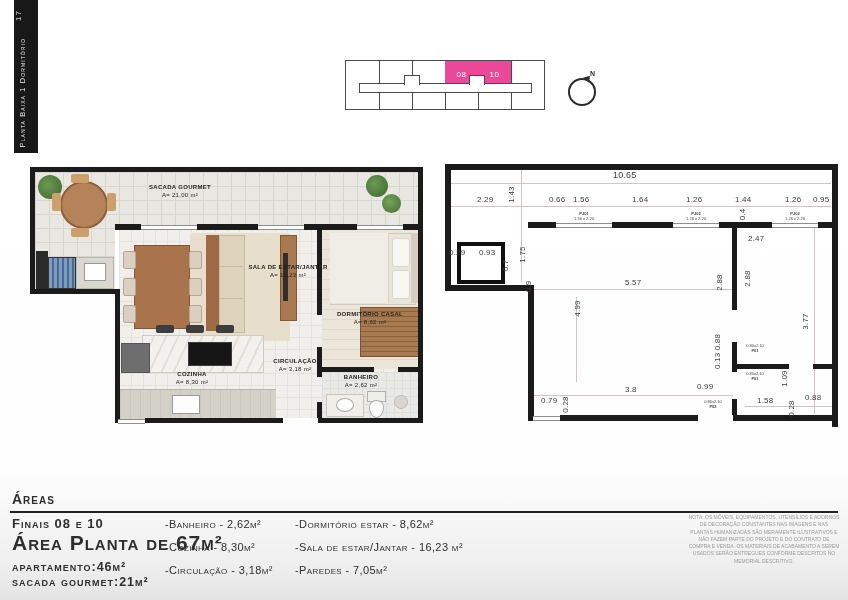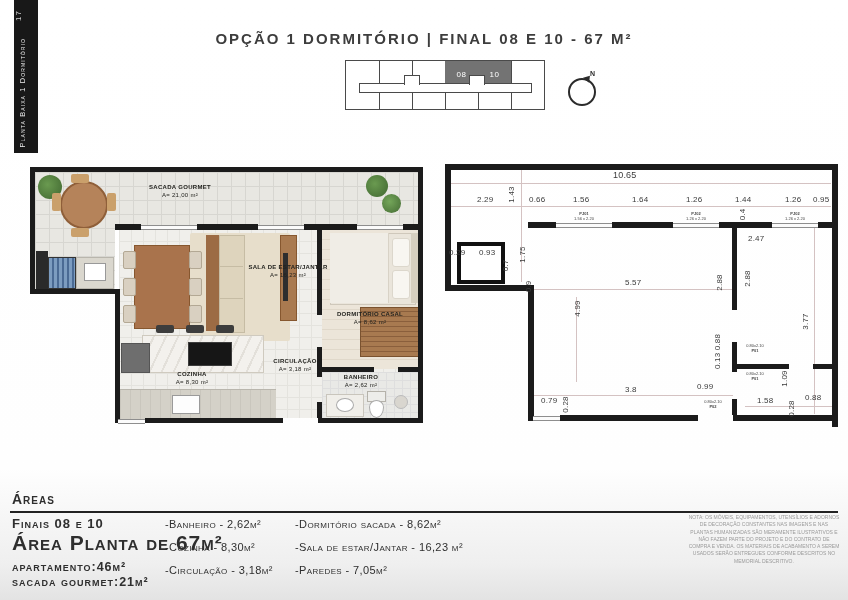--- a/index.html
+++ b/index.html
@@ -33,21 +33,21 @@
   #sidebar .num{position:absolute;top:6px;left:0;width:100%;text-align:center;
     writing-mode:vertical-rl;transform:rotate(180deg);color:#cccccc;font-size:8px;letter-spacing:1px;height:20px;}
   #sidebar .lb{position:absolute;bottom:6px;left:4px;writing-mode:vertical-rl;transform:rotate(180deg);
     color:#ededed;font-size:7.5px;font-variant:small-caps;letter-spacing:1.1px;}
   
   #title{position:absolute;left:0;top:30px;width:100%;text-align:center;
     font-size:15px;font-weight:600;letter-spacing:2px;color:#3d3d3d;font-variant:small-caps;}
   
   #keyplan{position:absolute;left:345px;top:60px;width:198px;height:48px;border:1.5px solid #4a4a4a;background:#fff;}
   .kv{position:absolute;top:0;width:1px;height:100%;background:#4a4a4a;}
-  .kcell{position:absolute;top:0;height:26px;width:33px;background:#737373;color:#fff;font-size:8px;
+  .kcell{position:absolute;top:0;height:26px;width:33px;background:#ec4899;color:#fff;font-size:8px;
     display:flex;align-items:center;justify-content:center;letter-spacing:.5px;}
   .kbar{position:absolute;left:13px;top:22px;width:171px;height:8px;background:#fff;border:1px solid #4a4a4a;}
   .knotch{position:absolute;top:14px;width:14px;height:9px;background:#fff;border:1px solid #4a4a4a;border-bottom:none;}
   #north{position:absolute;left:568px;top:78px;width:24px;height:24px;border:2.5px solid #2b2b2b;border-radius:50%;}
   #north .n{position:absolute;left:20px;top:-10px;font-size:7px;color:#2b2b2b;font-weight:700;}
   #north .tip{position:absolute;left:14px;top:-5px;width:0;height:0;border-left:4px solid transparent;
     border-right:4px solid transparent;border-bottom:6px solid #2b2b2b;transform:rotate(40deg);}
   
   .sc{font-variant:small-caps;color:#2e2e2e;}
   #areas-heading{position:absolute;left:12px;top:491px;font-size:14px;font-weight:700;letter-spacing:1px;}
@@ -62,21 +62,20 @@
 </head>
 <body>
 
 <div id="stage">
 
   <div id="sidebar">
     <div class="num">17</div>
     <div class="lb">Planta Baixa 1 Dormitório</div>
   </div>
 
-  <div id="title">OPÇÃO 1 DORMITÓRIO  |  FINAL 08 E 10 - 67 M²</div>
 
   <div id="keyplan">
     <div class="kv" style="left:33px"></div>
     <div class="kv" style="left:66px"></div>
     <div class="kv" style="left:99px"></div>
     <div class="kv" style="left:132px"></div>
     <div class="kv" style="left:165px"></div>
     <div class="kcell" style="left:99px">08</div>
     <div class="kcell" style="left:132px">10</div>
     <div class="kbar"></div>
@@ -233,21 +232,21 @@
     <div class="w" style="left:287px;top:180px;width:5px;height:30px;"></div>
     <div class="w" style="left:287px;top:237px;width:5px;height:16px;"></div>
     <div class="w" style="left:292px;top:202px;width:52px;height:5px;"></div>
     <div class="w" style="left:368px;top:202px;width:25px;height:5px;"></div>
 
     <div class="abs" style="left:12px;top:80px;width:40px;height:34px;border:4px solid #111;background:#fff;"></div>
 
     <div class="d" style="left:168px;top:8px;font-size:9px;">10.65</div>
     <div class="d" style="left:32px;top:33px;">2.29</div>
     <div class="d rv" style="left:58px;top:28px;">1.43</div>
-    <div class="d" style="left:84px;top:33px;text-align:center;">0.66</div>
+    <div class="d" style="left:104px;top:33px;text-align:center;">0.66</div>
     <div class="d" style="left:128px;top:33px;">1.56</div>
     <div class="d" style="left:187px;top:33px;">1.64</div>
     <div class="d" style="left:241px;top:33px;">1.26</div>
     <div class="d" style="left:290px;top:33px;">1.44</div>
     <div class="d" style="left:340px;top:33px;">1.26</div>
     <div class="d" style="left:368px;top:33px;">0.95</div>
     <div class="d rv" style="left:292px;top:48px;">0.4</div>
     <div class="tinylbl" style="left:139px;top:48px;">
       <div><b>PJ01</b></div>
         <div>1.56 x 2.20</div>
@@ -297,18 +296,18 @@
   <div id="areas-heading" class="sc">Áreas</div>
   <div id="areas-rule"></div>
   <div id="finals" class="sc">Finais 08 e 10</div>
   <div id="total" class="sc">Área Planta de 67m²</div>
   <div id="apt" class="sc">apartamento:46m²</div>
   <div id="sac" class="sc">sacada gourmet:21m²</div>
 
   <div class="colitem sc" style="left:165px;top:518px;">-Banheiro - 2,62m²</div>
   <div class="colitem sc" style="left:165px;top:541px;">-Cozinha - 8,30m²</div>
   <div class="colitem sc" style="left:165px;top:564px;">-Circulação - 3,18m²</div>
-  <div class="colitem sc" style="left:295px;top:518px;">-Dormitório sacada - 8,62m²</div>
+  <div class="colitem sc" style="left:295px;top:518px;">-Dormitório estar - 8,62m²</div>
   <div class="colitem sc" style="left:295px;top:541px;">-Sala de estar/Jantar - 16,23 m²</div>
   <div class="colitem sc" style="left:295px;top:564px;">-Paredes - 7,05m²</div>
 
   <div id="note">NOTA: OS MÓVEIS, EQUIPAMENTOS, UTENSÍLIOS E ADORNOS DE DECORAÇÃO CONSTANTES NAS IMAGENS E NAS PLANTAS HUMANIZADAS SÃO MERAMENTE ILUSTRATIVOS E NÃO FAZEM PARTE DO PROJETO E DO CONTRATO DE COMPRA E VENDA. OS MATERIAIS DE ACABAMENTO A SEREM USADOS SERÃO ENTREGUES CONFORME DESCRITOS NO MEMORIAL DESCRITIVO.</div>
 </div>
 
 </body></html>

